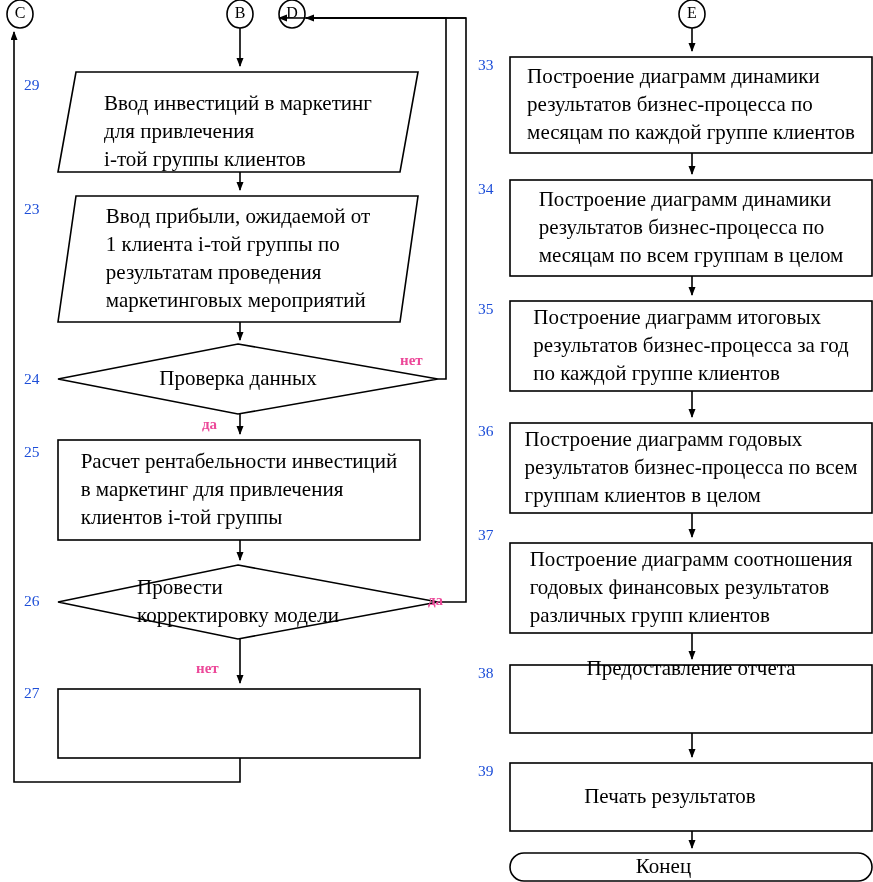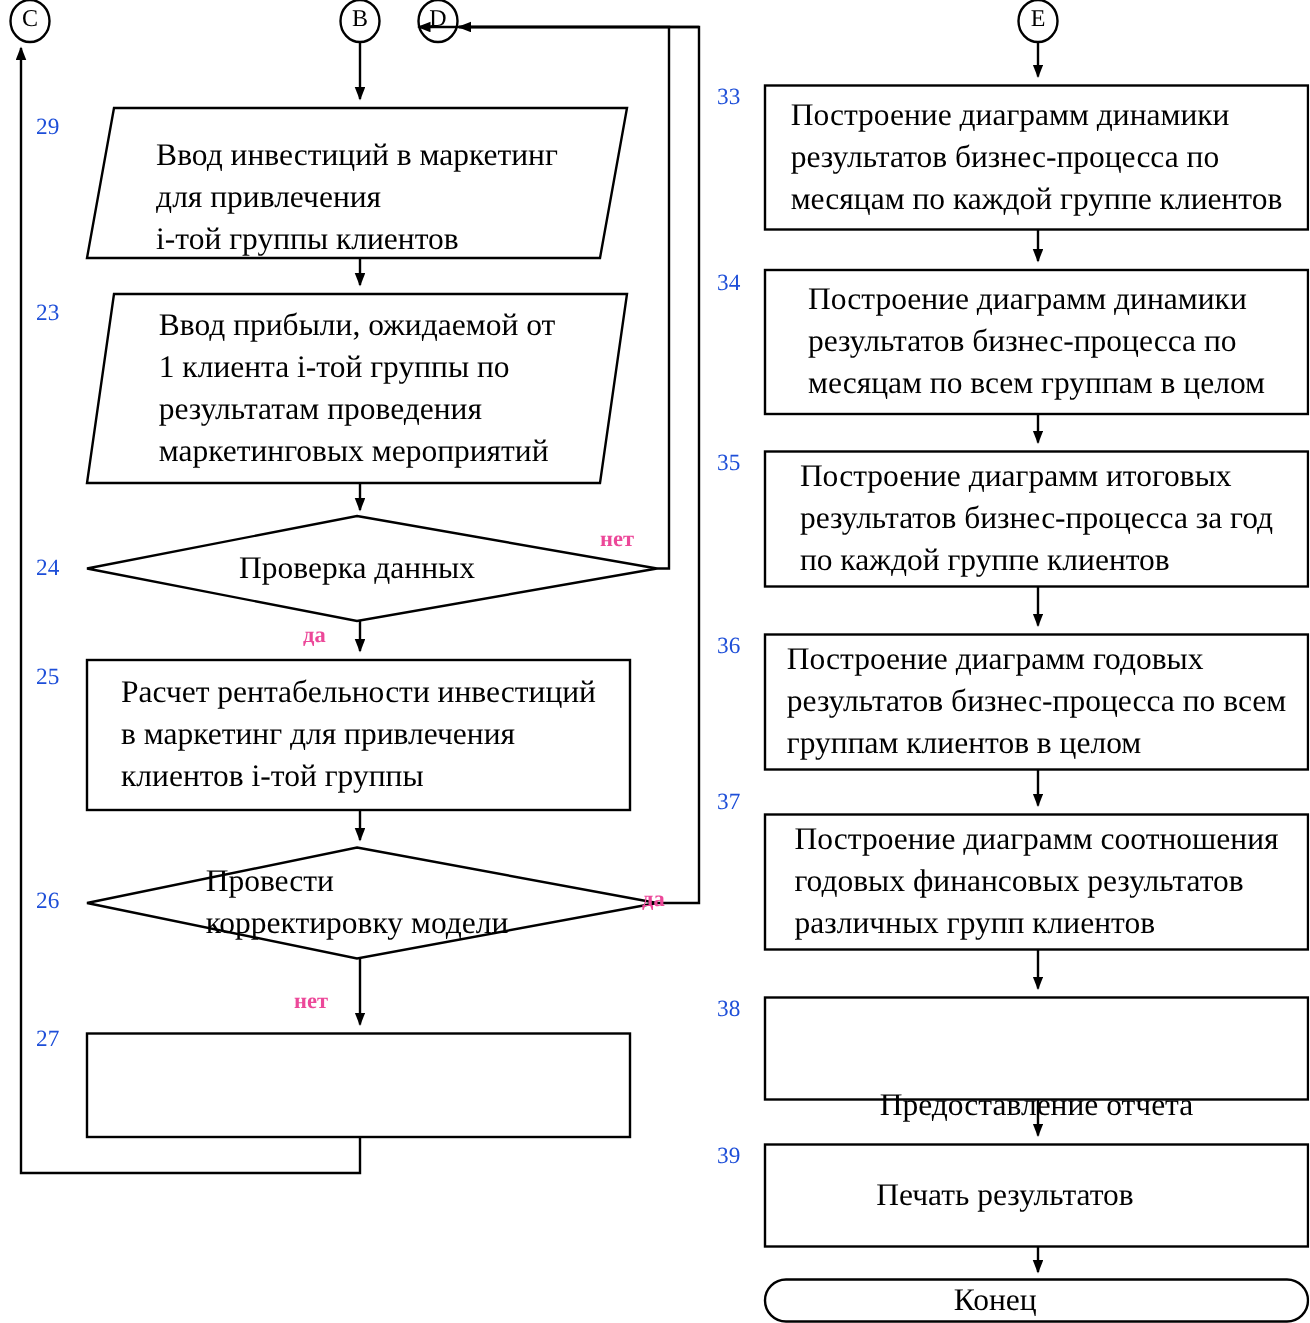--- a/index.html
+++ b/index.html
@@ -171,17 +171,17 @@
 месяцам по всем группам в целом</div>
   <div class="node-text" style="left:512px; top:301px; width:358px; height:90px;">Построение диаграмм итоговых
 результатов бизнес-процесса за год
 по каждой группе клиентов</div>
   <div class="node-text" style="left:512px; top:423px; width:358px; height:90px;">Построение диаграмм годовых
 результатов бизнес-процесса по всем
 группам клиентов в целом</div>
   <div class="node-text" style="left:512px; top:543px; width:358px; height:90px;">Построение диаграмм соотношения
 годовых финансовых результатов
 различных групп клиентов</div>
-  <div class="node-text" style="left:512px; top:703px; width:358px; height:68px;">Предоставление отчета</div>
+  <div class="node-text" style="left:512px; top:635px; width:358px; height:68px;">Предоставление отчета</div>
   <div class="node-text" style="left:512px; top:763px; width:316px; height:68px;">Печать результатов</div>
   <div class="node-text" style="left:512px; top:853px; width:303px; height:28px;">Конец</div>
 
 </div>
 
 </body></html>

